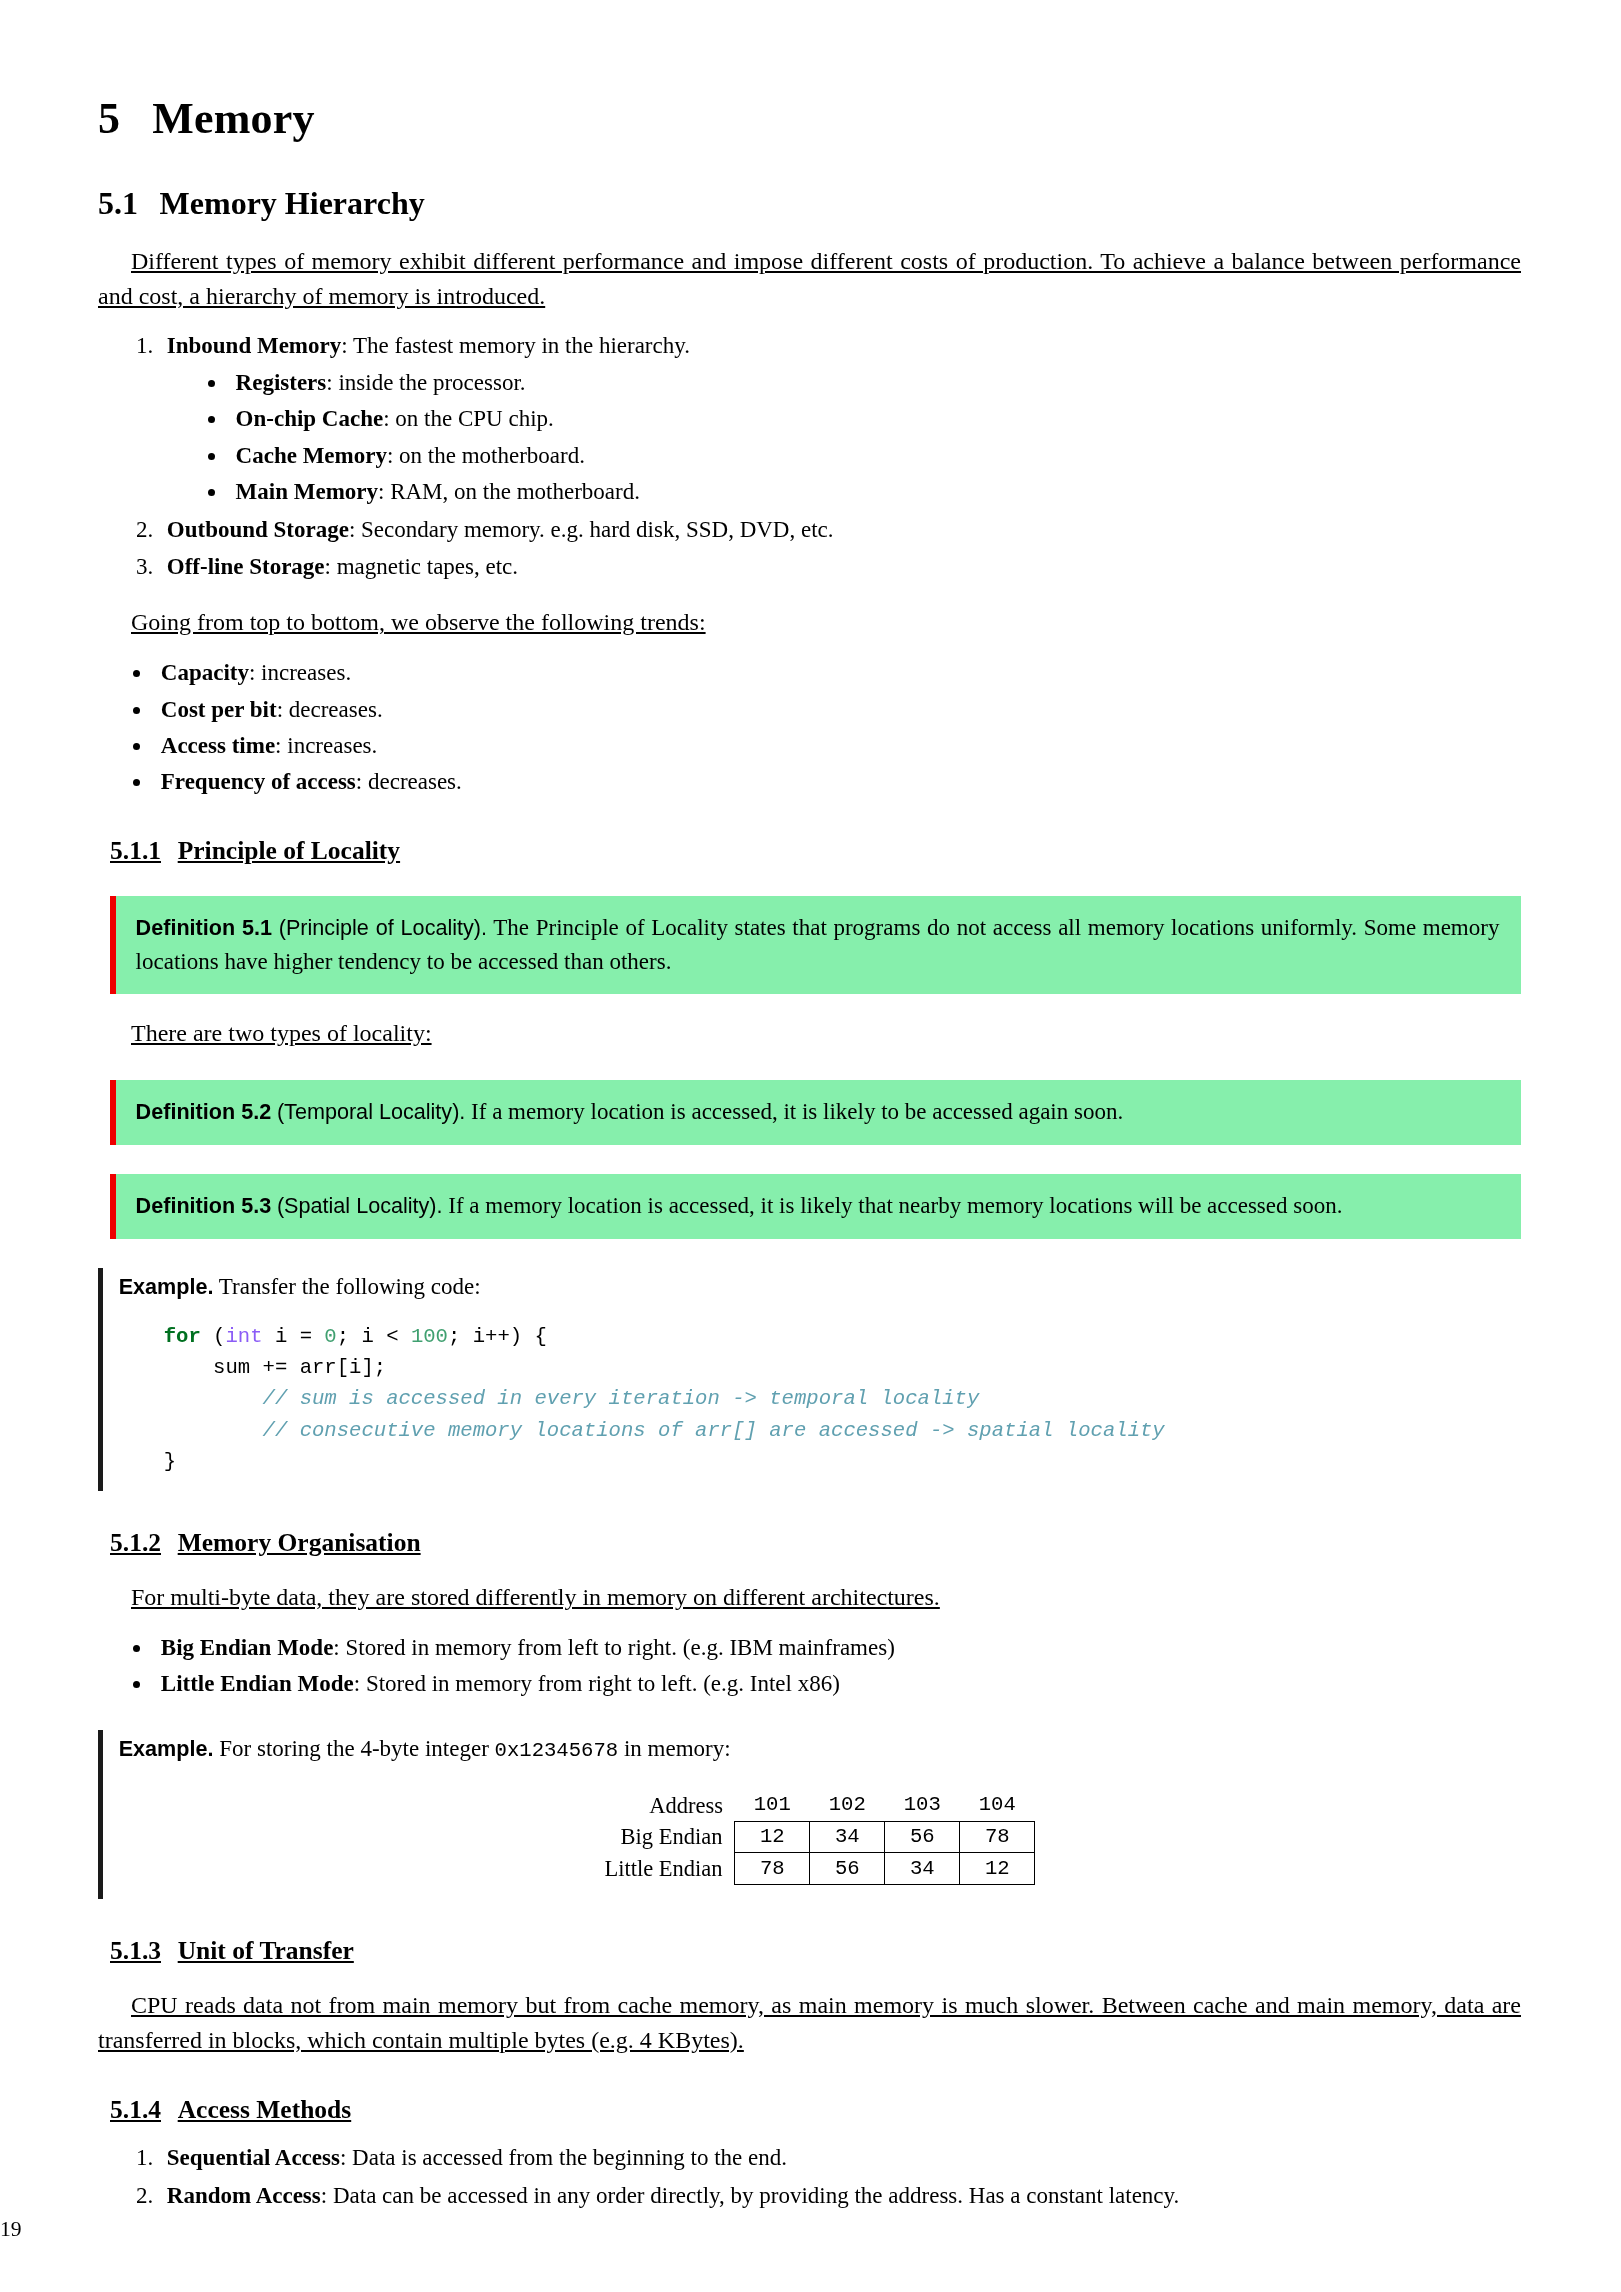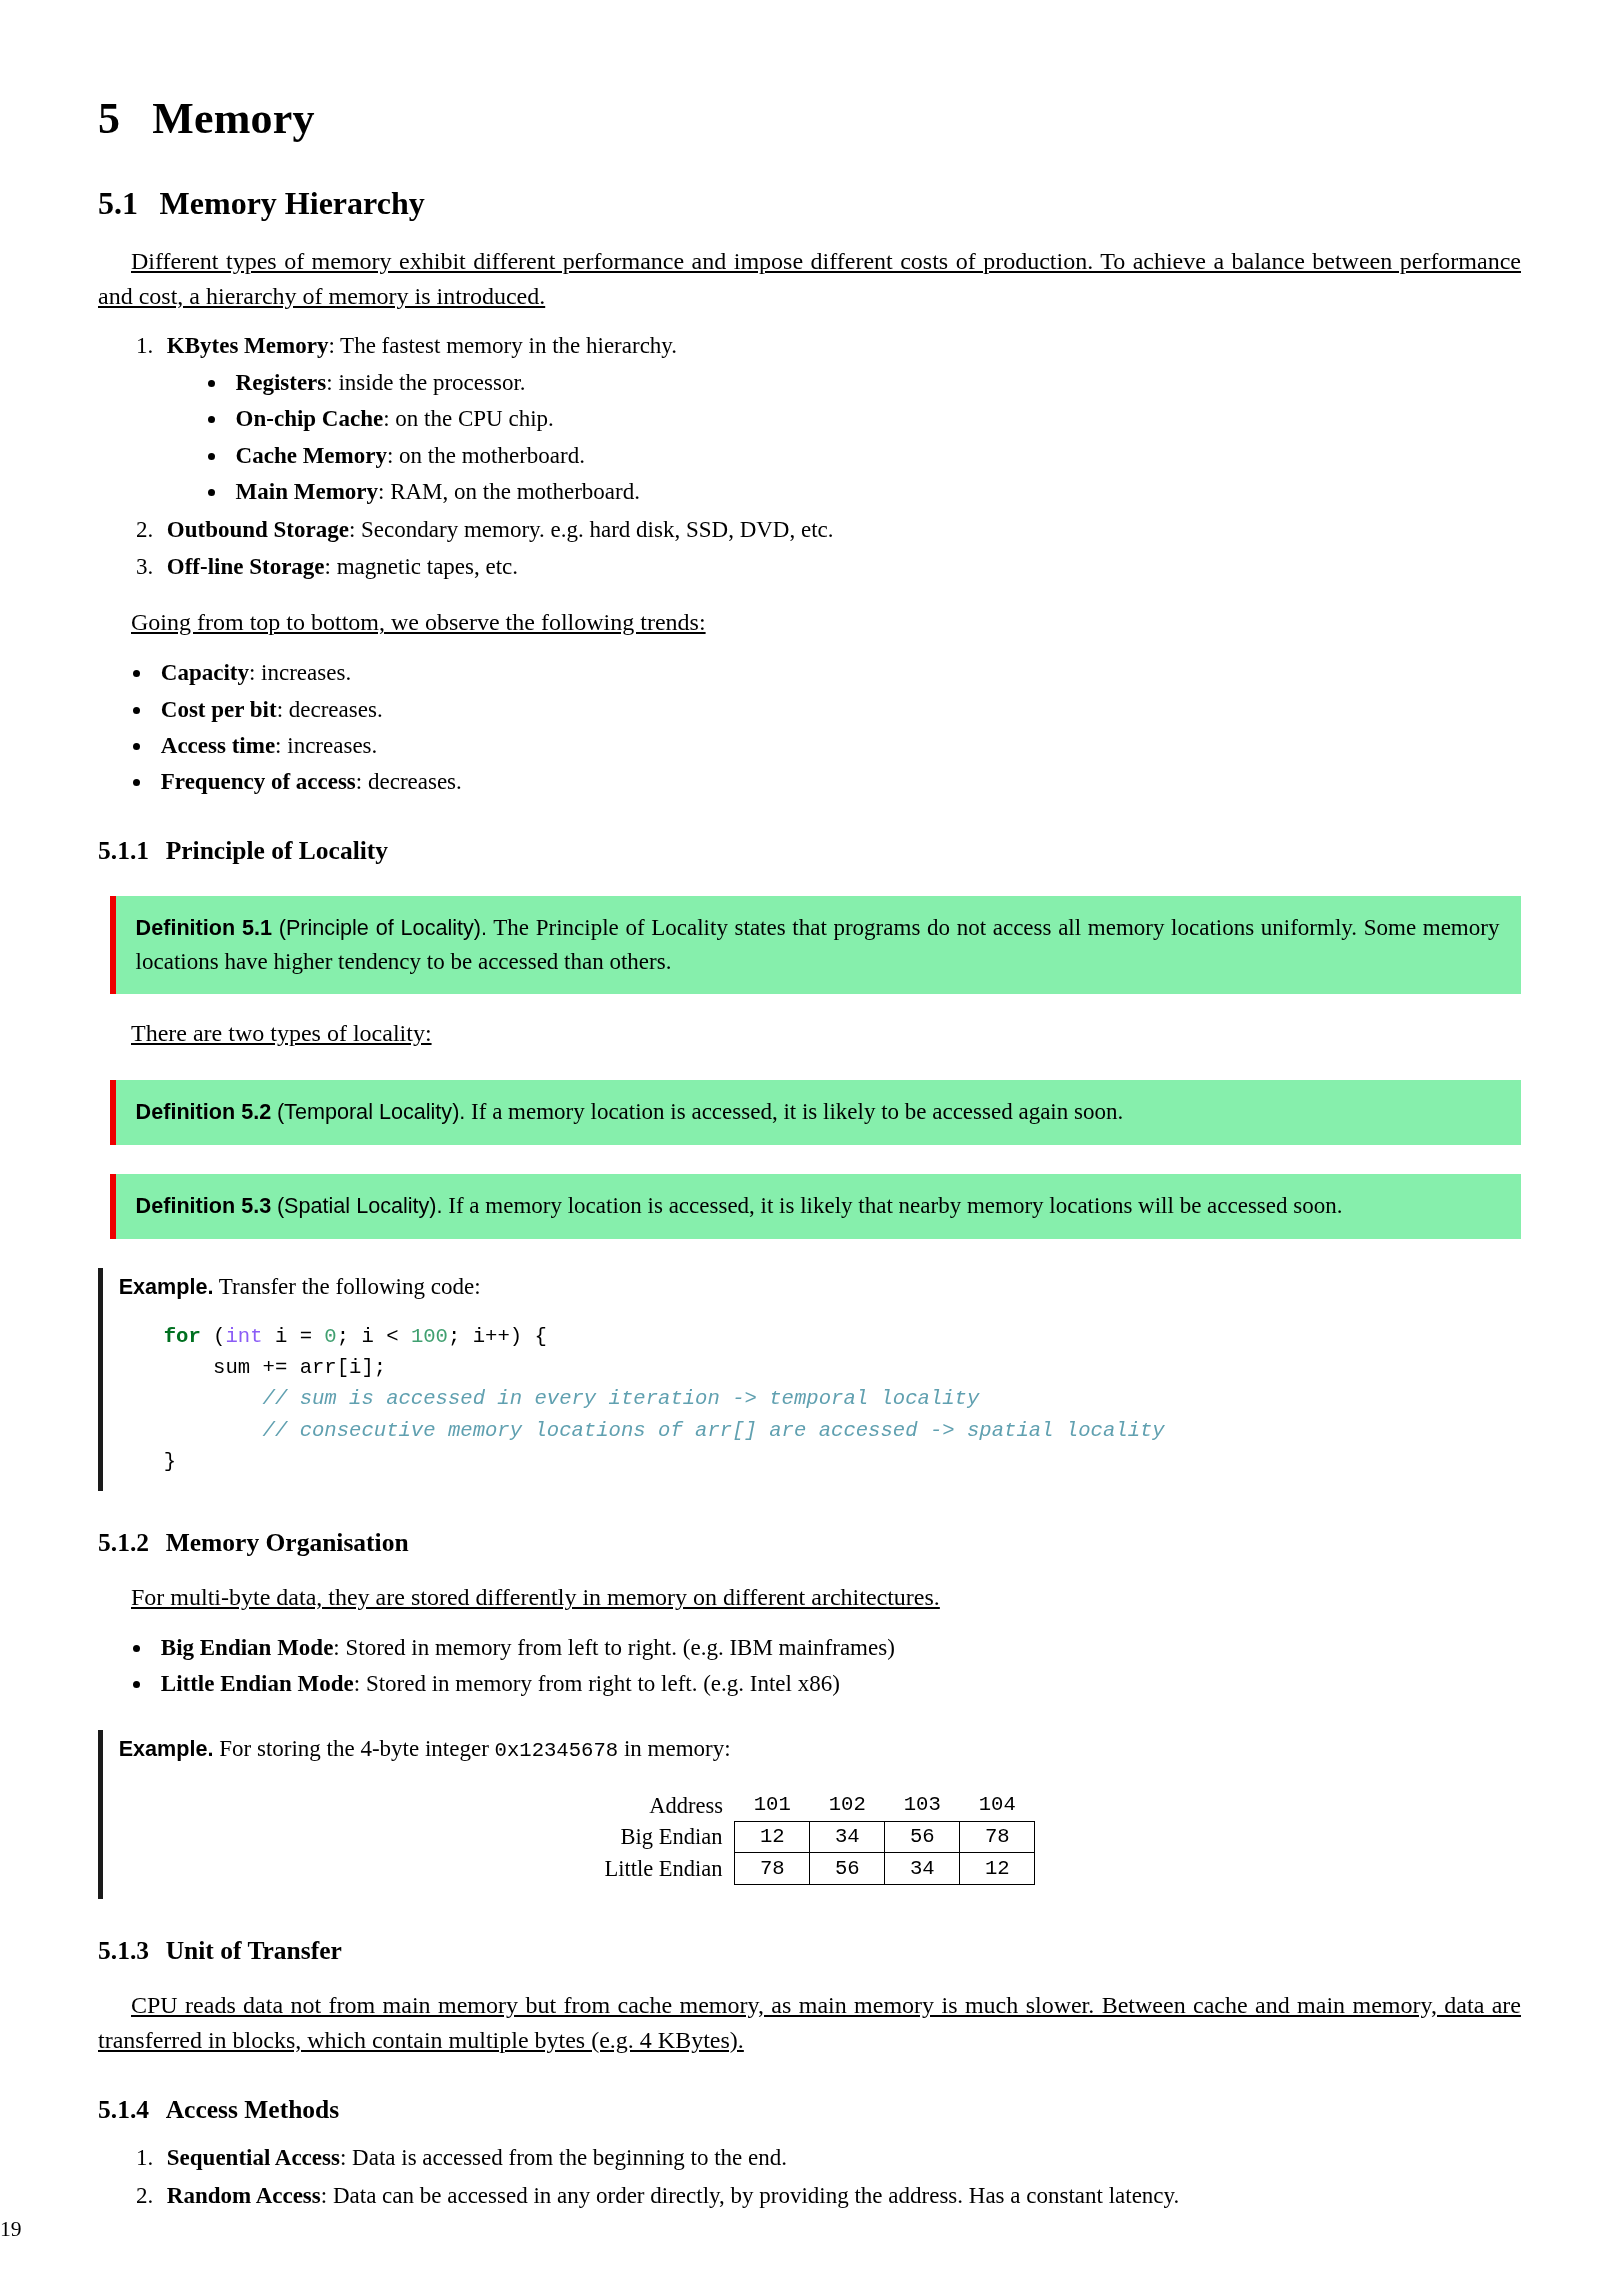--- a/index.html
+++ b/index.html
@@ -41,22 +41,23 @@
     font-size: 32px;
     font-weight: bold;
     margin: 39px 0 0 0;
     line-height: 1.2;
   }
   h2.section .num { margin-right: 21.6px; }
 
   h3.subsection {
     font-size: 25.5px;
     font-weight: bold;
-    margin: 37px 0 0 0;
+    margin: 37px 0 0 12px;
     line-height: 1.2;
+    text-decoration: underline;
   }
   h3.subsection .num { margin-right: 16.7px; }
 
   
   p.body {
     font-size: 24px;
     line-height: 1.46;
     margin: 21.6px 0 0 0;
     text-align: justify;
     text-justify: inter-word;
@@ -205,21 +206,21 @@
     </h1>
 
     <h2 class="section">
       <span class="num">5.1</span><span>Memory Hierarchy</span>
     </h2>
 
     <p class="body indent">Different types of memory exhibit different performance and impose different costs of production. To achieve a balance between performance and cost, a hierarchy of memory is introduced.</p>
 
     <ol class="num-list">
       <li>
-        <b>KBytes Memory</b><span>: The fastest memory in the hierarchy.</span>
+        <b>Inbound Memory</b><span>: The fastest memory in the hierarchy.</span>
         <div class="nested-wrap">
           <ul class="bullets tight">
             <li>
               <b>Registers</b><span>: inside the processor.</span>
             </li>
             <li>
               <b>On-chip Cache</b><span>: on the CPU chip.</span>
             </li>
             <li>
               <b>Cache Memory</b><span>: on the motherboard.</span>

